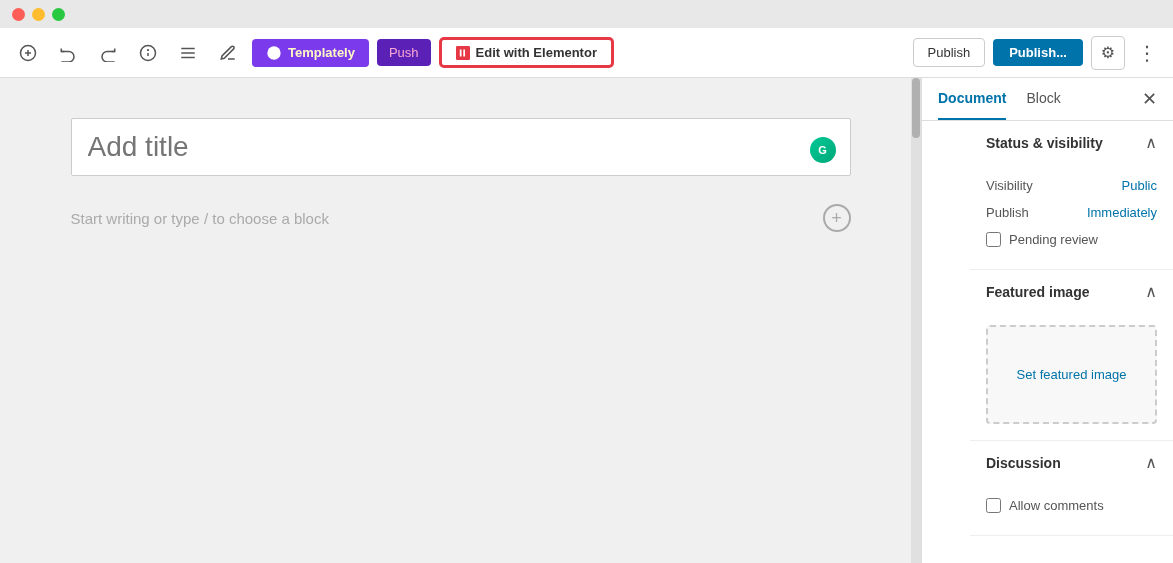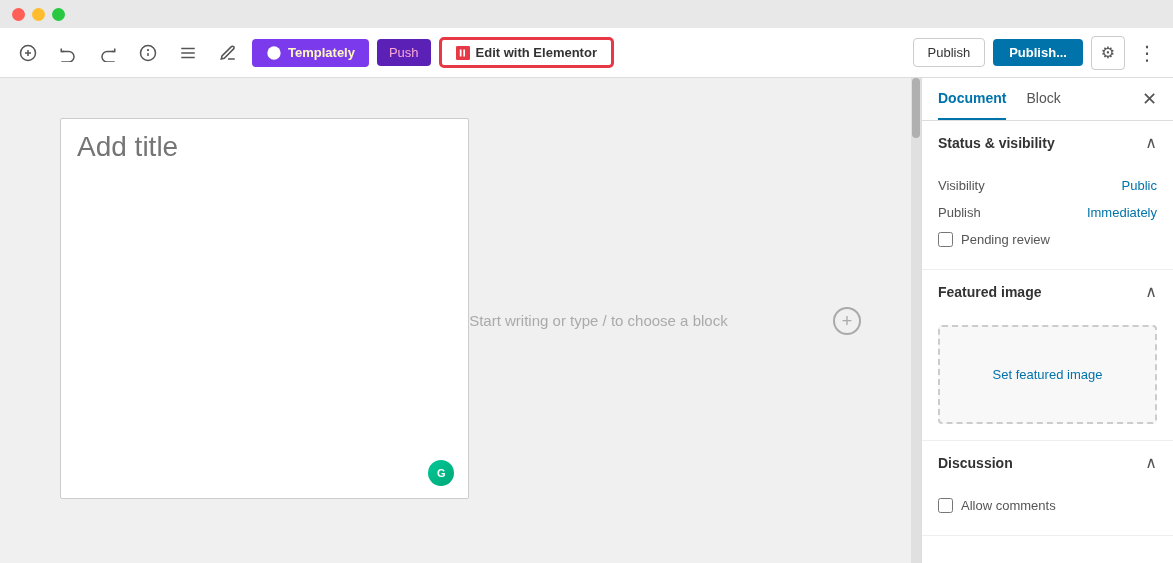--- a/index.html
+++ b/index.html
@@ -63,21 +63,21 @@
     }
 
     
     .main-area {
       display: flex; height: calc(563px - 28px - 50px);
     }
 
     
     .editor-area {
       flex: 1; background: #f0f0f1; overflow-y: auto; position: relative;
-      display: flex; flex-direction: row; padding: 40px 60px;
+      display: flex; flex-direction: column; align-items: center; padding: 40px 60px;
     }
     .scrollbar-track {
       position: absolute; right: 0; top: 0; width: 10px; height: 100%;
       background: #e0e0e0;
     }
     .scrollbar-thumb {
       position: absolute; right: 1px; top: 0; width: 8px; height: 60px;
       background: #b0b0b0; border-radius: 4px;
     }
 
@@ -128,20 +128,21 @@
     }
     .sidebar-tab.active { color: #0073aa; border-bottom: 2px solid #0073aa; font-weight: 600; }
     .sidebar-close {
       margin-left: auto; background: none; border: none; font-size: 18px;
       cursor: pointer; color: #555;
     }
 
     
     .sidebar-section {
       border-bottom: 1px solid #eee;
+      margin-left: 48px;
     }
     .sidebar-section-header {
       display: flex; align-items: center; justify-content: space-between;
       padding: 12px 16px; cursor: pointer;
     }
     .sidebar-section-title { font-size: 14px; font-weight: 600; color: #333; }
     .sidebar-section-toggle { font-size: 16px; color: #555; }
     .sidebar-section-body { padding: 8px 16px 16px; }
 
     

